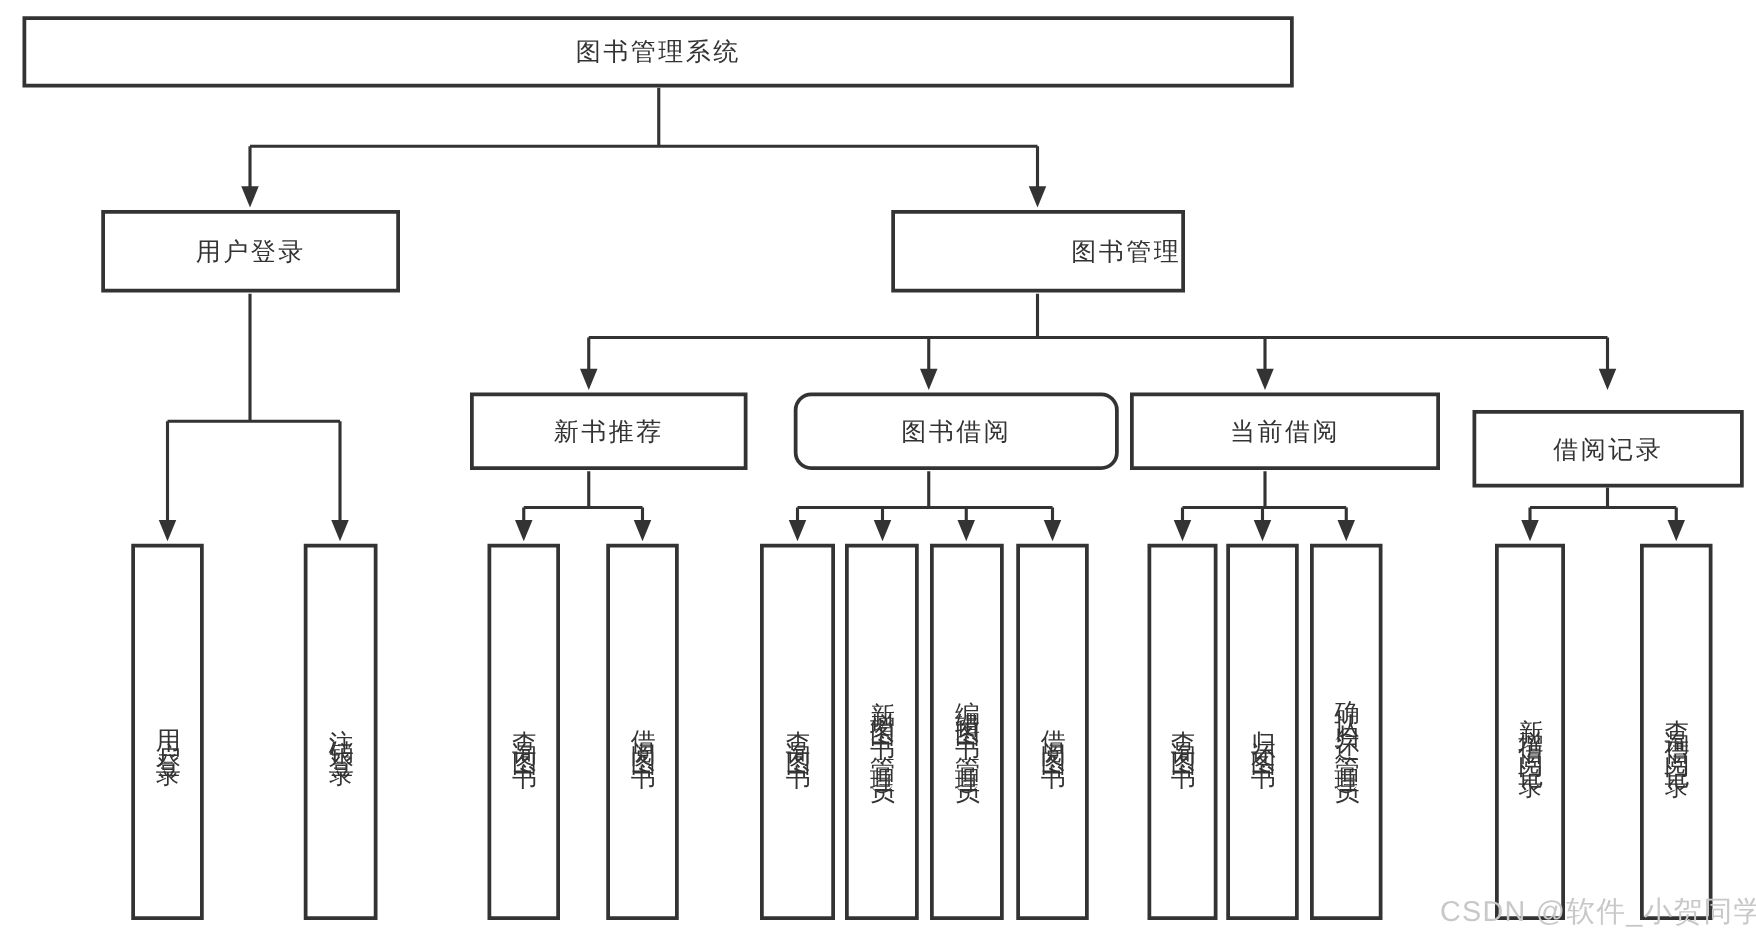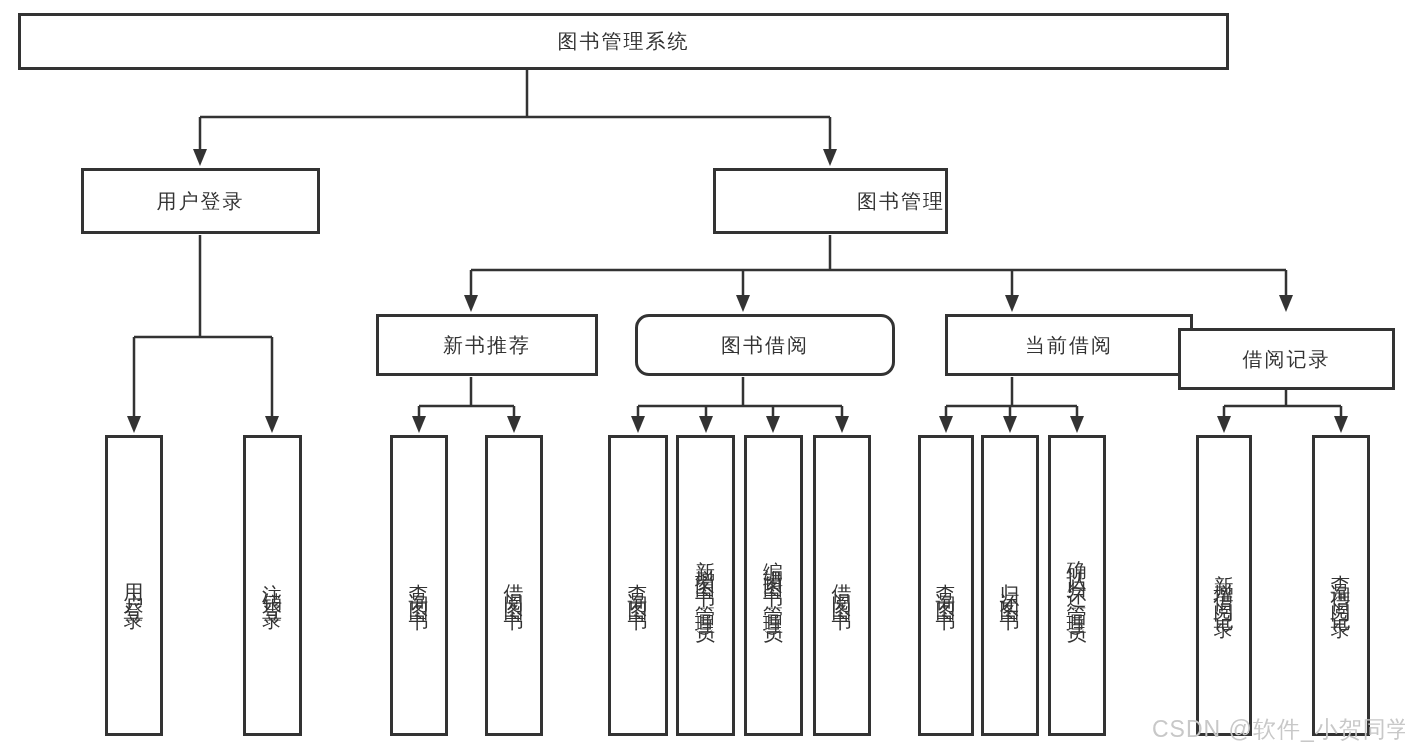--- a/index.html
+++ b/index.html
@@ -74,38 +74,38 @@
       <polygon points="766,416 780,416 773,433"></polygon>
       <polygon points="835,416 849,416 842,433"></polygon>
       <polygon points="939,416 953,416 946,433"></polygon>
       <polygon points="1003,416 1017,416 1010,433"></polygon>
       <polygon points="1070,416 1084,416 1077,433"></polygon>
       <polygon points="1217,416 1231,416 1224,433"></polygon>
       <polygon points="1334,416 1348,416 1341,433"></polygon>
     </g>
   </svg>
 
-  <div class="node" style="left:18px; top:13px; width:1211px; height:57px;">
+  <div class="node" style="left:18px; top:13px; width:1017px; height:57px;">
     <span>图书管理系统</span>
   </div>
 
   <div class="node" style="left:81px; top:168px; width:239px; height:66px;">
     <span>用户登录</span>
   </div>
   <div class="node" style="left:713px; top:168px; width:235px; height:66px;justify-content:flex-end;">
     <span>图书管理</span>
   </div>
 
   <div class="node" style="left:360px; top:314px; width:222px; height:62px;margin-left:16px;">
     <span>新书推荐</span>
   </div>
   <div class="node" style="left:635px; top:314px; width:260px; height:62px;border-radius:14px;">
     <span>图书借阅</span>
   </div>
-  <div class="node" style="left:945px; top:314px; width:248px; height:62px;">
+  <div class="node" style="left:904px; top:314px; width:248px; height:62px;">
     <span>当前借阅</span>
   </div>
   <div class="node" style="left:1178px; top:328px; width:217px; height:62px;">
     <span>借阅记录</span>
   </div>
 
   <div class="node vnode" style="left:105px; top:435px; width:58px; height:301px;">
     <span>用户登录</span>
   </div>
   <div class="node vnode" style="left:243px; top:435px; width:59px; height:301px;">

